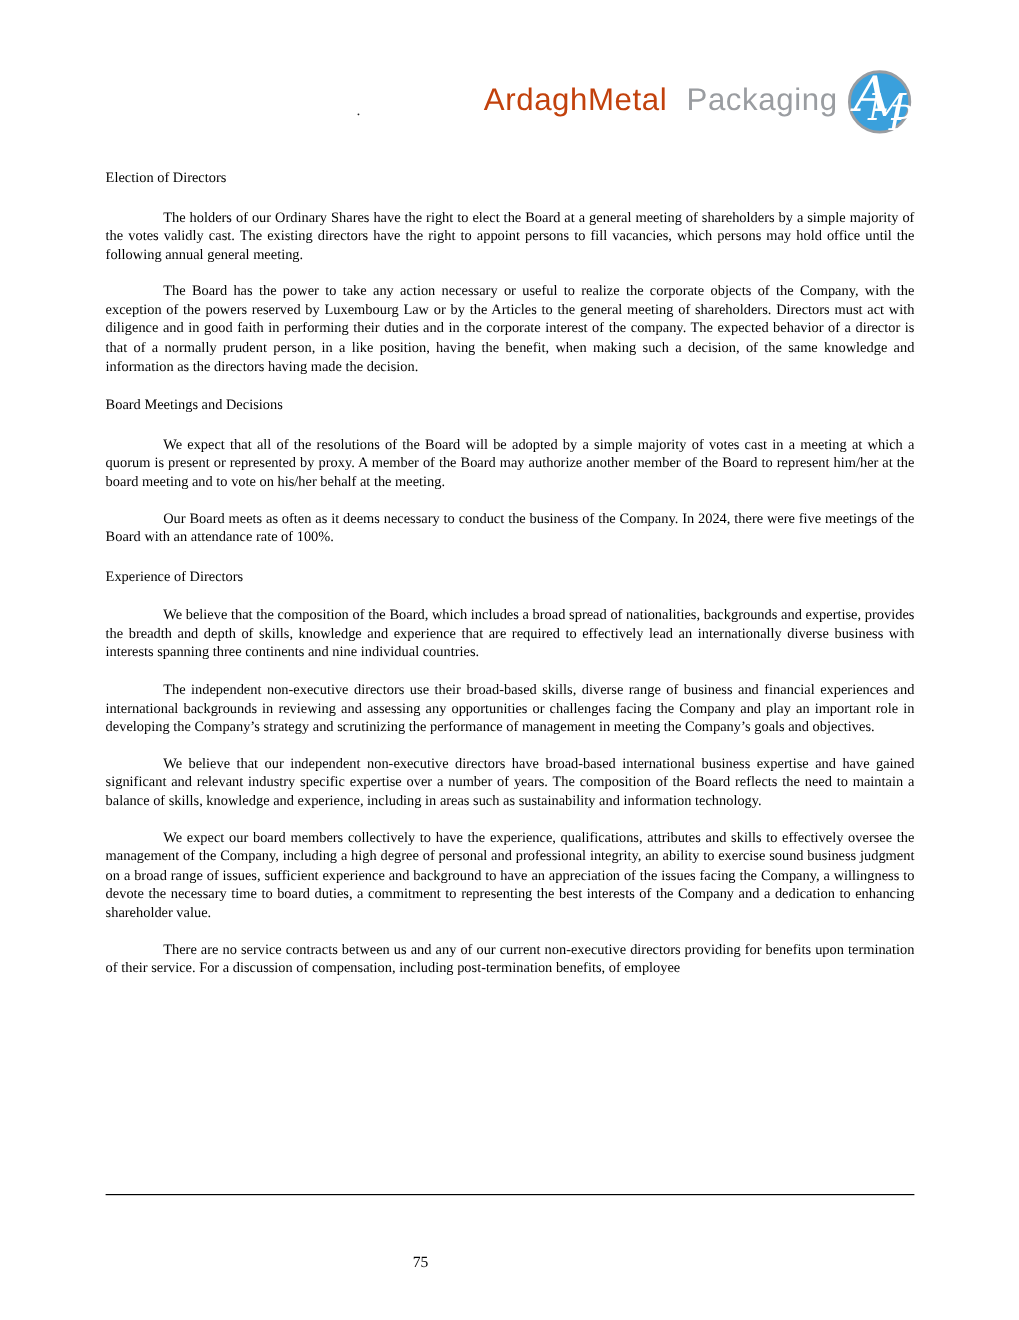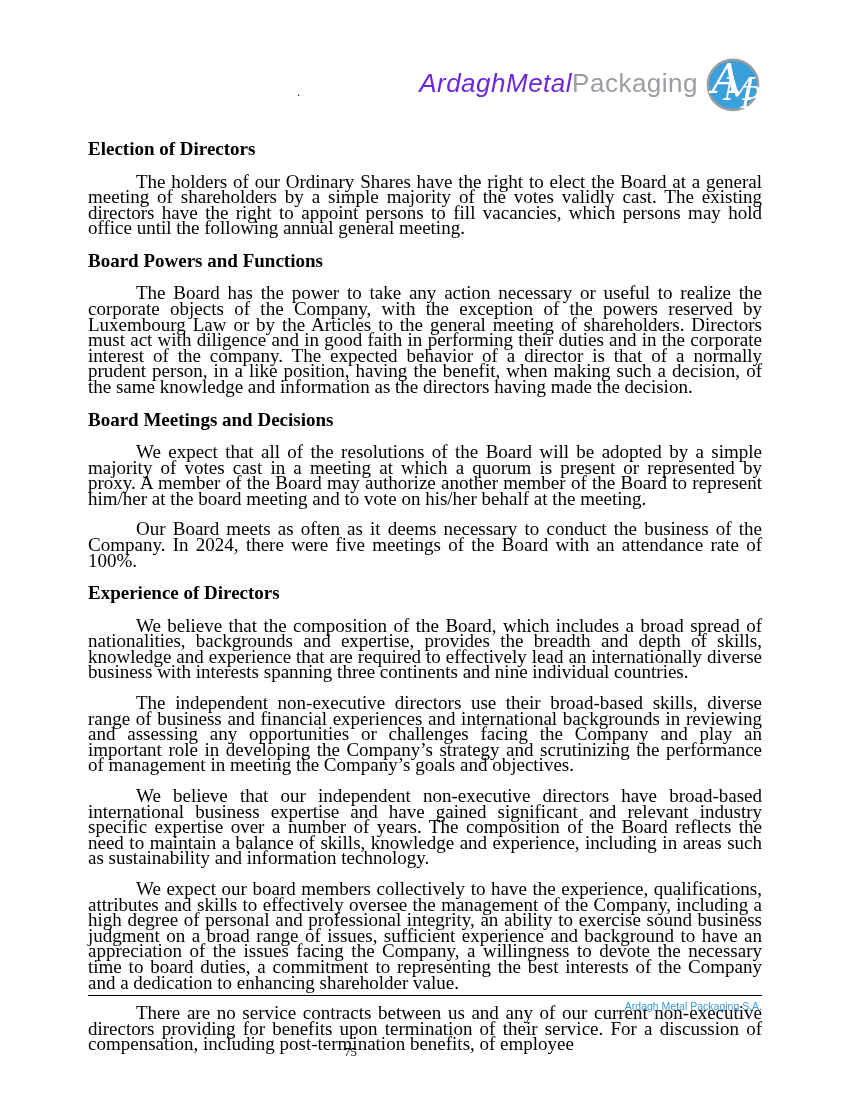--- a/index.html
+++ b/index.html
@@ -33,22 +33,22 @@
     align-items: center;
   }
   .logo-text {
     font-family: "Liberation Sans", sans-serif;
     font-weight: 300;
     font-size: 26px;
     letter-spacing: 0.5px;
     line-height: 60px;
     white-space: nowrap;
   }
-  .logo-text .blue   { color: #6d28d9; font-style: italic; }
-  .logo-text .gray   { color: #9a9da1; }
+  .logo-text .blue   { color: #c2410c; }
+  .logo-text .gray   { color: #9a9da1; margin-left: 16px; }
   .logo-mark {
     width: 58px;
     height: 62px;
     margin-left: 6px;
     overflow: visible;
   }
   .stray-dot {
     position: absolute;
     left: 297px;
     top: 32px;
@@ -57,29 +57,29 @@
   }
 
   
   .content {
     position: absolute;
     top: 141px;
     left: 88px;
     width: 674px;
   }
   .content h3 {
-    font-size: 19px;
+    font-size: 12px;
     line-height: 15.5px;
-    font-weight: bold;
+    font-weight: normal;
     margin: 17px 0;
     color: #000000;
   }
   .content h3:first-child { margin-top: 0; }
   .content p {
-    font-size: 19px;
+    font-size: 12px;
     line-height: 15.6px;
     text-align: justify;
     text-indent: 48px;
     margin: 15px 0;
     color: #000000;
   }
 
   
   .footer-rule {
     position: absolute;
@@ -128,34 +128,32 @@
         </g>
       </svg>
     </div>
   </div>
 
   <div class="content">
 
     <h3>Election of Directors</h3>
     <p>The holders of our Ordinary Shares have the right to elect the Board at a general meeting of shareholders by a simple majority of the votes validly cast. The existing directors have the right to appoint persons to fill vacancies, which persons may hold office until the following annual general meeting.</p>
 
-    <h3>Board Powers and Functions</h3>
     <p>The Board has the power to take any action necessary or useful to realize the corporate objects of the Company, with the exception of the powers reserved by Luxembourg Law or by the Articles to the general meeting of shareholders. Directors must act with diligence and in good faith in performing their duties and in the corporate interest of the company. The expected behavior of a director is that of a normally prudent person, in a like position, having the benefit, when making such a decision, of the same knowledge and information as the directors having made the decision.</p>
 
     <h3>Board Meetings and Decisions</h3>
     <p>We expect that all of the resolutions of the Board will be adopted by a simple majority of votes cast in a meeting at which a quorum is present or represented by proxy. A member of the Board may authorize another member of the Board to represent him/her at the board meeting and to vote on his/her behalf at the meeting.</p>
     <p>Our Board meets as often as it deems necessary to conduct the business of the Company. In 2024, there were five meetings of the Board with an attendance rate of 100%.</p>
 
     <h3>Experience of Directors</h3>
     <p>We believe that the composition of the Board, which includes a broad spread of nationalities, backgrounds and expertise, provides the breadth and depth of skills, knowledge and experience that are required to effectively lead an internationally diverse business with interests spanning three continents and nine individual countries.</p>
     <p>The independent non-executive directors use their broad-based skills, diverse range of business and financial experiences and international backgrounds in reviewing and assessing any opportunities or challenges facing the Company and play an important role in developing the Company’s strategy and scrutinizing the performance of management in meeting the Company’s goals and objectives.</p>
     <p>We believe that our independent non-executive directors have broad-based international business expertise and have gained significant and relevant industry specific expertise over a number of years. The composition of the Board reflects the need to maintain a balance of skills, knowledge and experience, including in areas such as sustainability and information technology.</p>
     <p>We expect our board members collectively to have the experience, qualifications, attributes and skills to effectively oversee the management of the Company, including a high degree of personal and professional integrity, an ability to exercise sound business judgment on a broad range of issues, sufficient experience and background to have an appreciation of the issues facing the Company, a willingness to devote the necessary time to board duties, a commitment to representing the best interests of the Company and a dedication to enhancing shareholder value.</p>
 
     <p>There are no service contracts between us and any of our current non-executive directors providing for benefits upon termination of their service. For a discussion of compensation, including post-termination benefits, of employee</p>
 
   </div>
 
   <hr class="footer-rule">
-  <div class="footer-company">Ardagh Metal Packaging S.A.</div>
   <div class="page-number">75</div>
 
 </div>
 
 </body></html>

